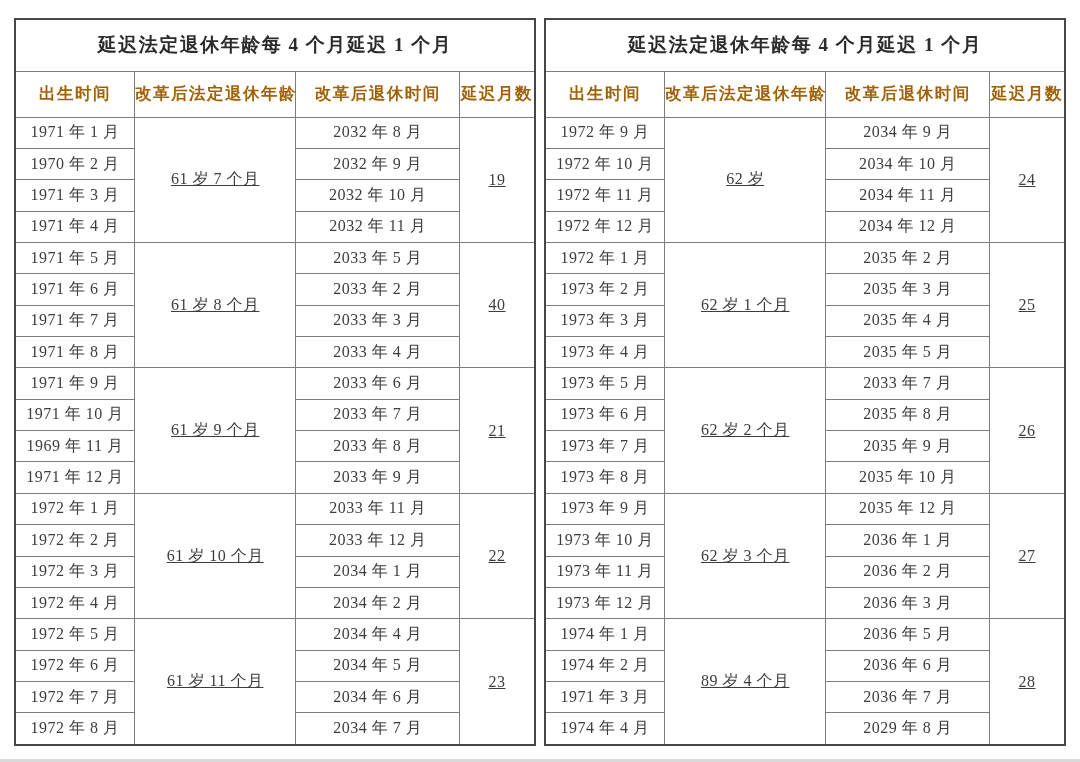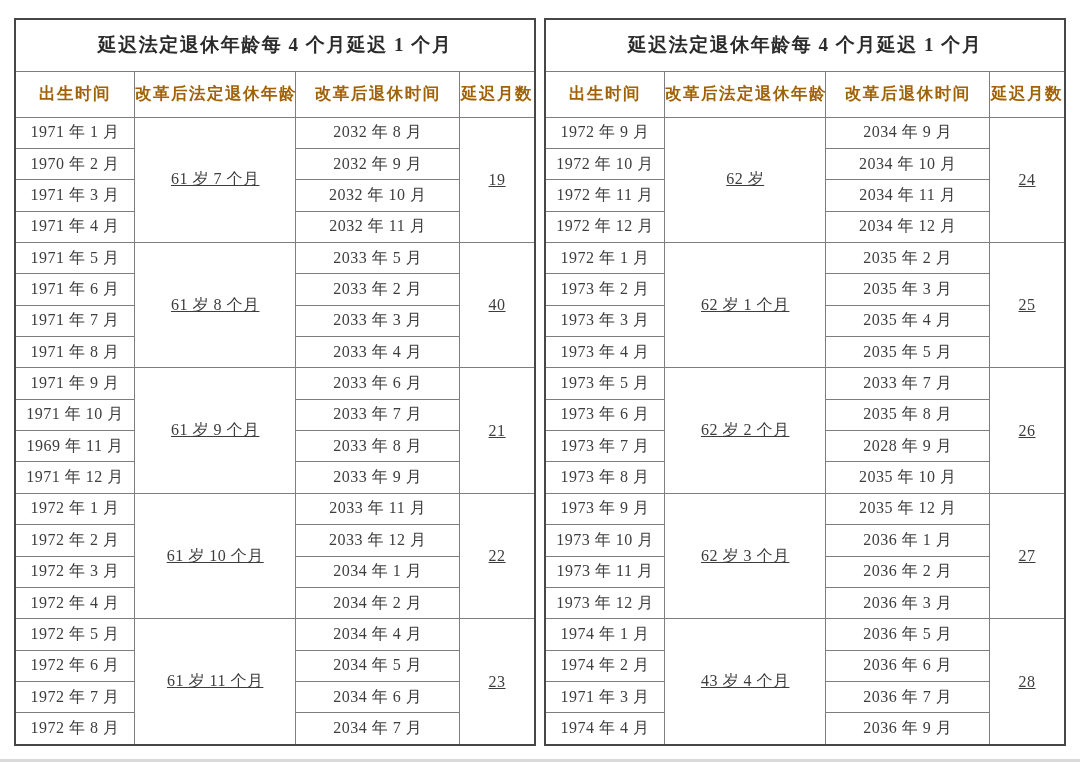--- a/index.html
+++ b/index.html
@@ -227,21 +227,21 @@
             <td class="age-cell" rowspan="4">62 岁 2 个月</td>
             <td class="retire-cell">2033 年 7 月</td>
             <td class="delay-cell" rowspan="4">26</td>
           </tr>
           <tr>
             <td class="birth-cell">1973 年 6 月</td>
             <td class="retire-cell">2035 年 8 月</td>
           </tr>
           <tr>
             <td class="birth-cell">1973 年 7 月</td>
-            <td class="retire-cell">2028 年 9 月</td>
+            <td class="retire-cell">2035 年 9 月</td>
           </tr>
           <tr>
             <td class="birth-cell">1973 年 8 月</td>
             <td class="retire-cell">2035 年 10 月</td>
           </tr>
           <tr class="group-first">
             <td class="birth-cell">1973 年 9 月</td>
             <td class="age-cell" rowspan="4">62 岁 3 个月</td>
             <td class="retire-cell">2035 年 12 月</td>
             <td class="delay-cell" rowspan="4">27</td>
@@ -253,33 +253,33 @@
           <tr>
             <td class="birth-cell">1973 年 11 月</td>
             <td class="retire-cell">2036 年 2 月</td>
           </tr>
           <tr>
             <td class="birth-cell">1973 年 12 月</td>
             <td class="retire-cell">2036 年 3 月</td>
           </tr>
           <tr class="group-first">
             <td class="birth-cell">1974 年 1 月</td>
-            <td class="age-cell" rowspan="4">43 岁 4 个月</td>
+            <td class="age-cell" rowspan="4">89 岁 4 个月</td>
             <td class="retire-cell">2036 年 5 月</td>
             <td class="delay-cell" rowspan="4">28</td>
           </tr>
           <tr>
             <td class="birth-cell">1974 年 2 月</td>
             <td class="retire-cell">2036 年 6 月</td>
           </tr>
           <tr>
             <td class="birth-cell">1971 年 3 月</td>
             <td class="retire-cell">2036 年 7 月</td>
           </tr>
           <tr>
             <td class="birth-cell">1974 年 4 月</td>
-            <td class="retire-cell">2036 年 9 月</td>
+            <td class="retire-cell">2029 年 8 月</td>
           </tr>
         </tbody>
       </table>
   </div>
   <div class="bottom-edge"></div>
 </div>
 
 </body></html>

